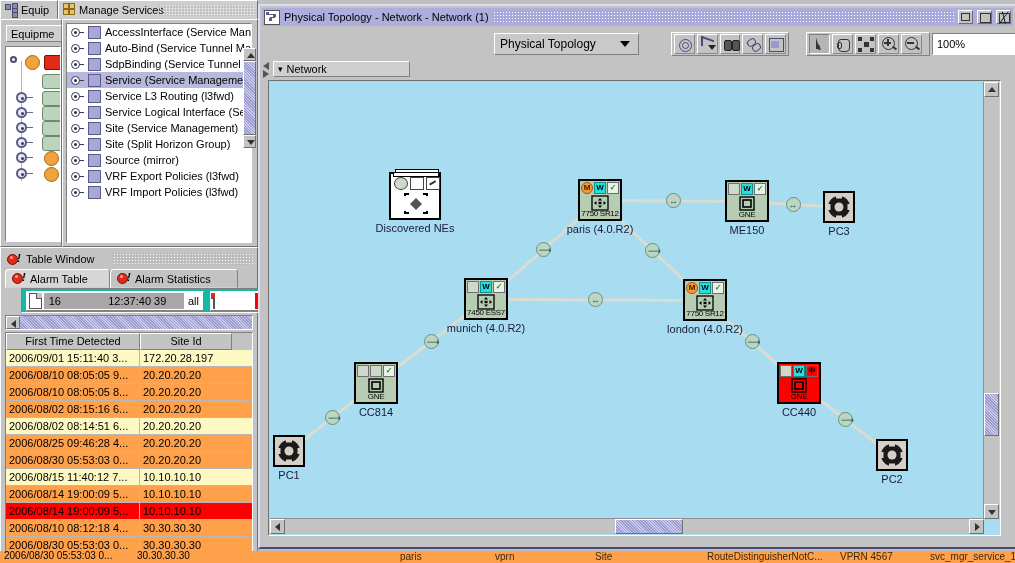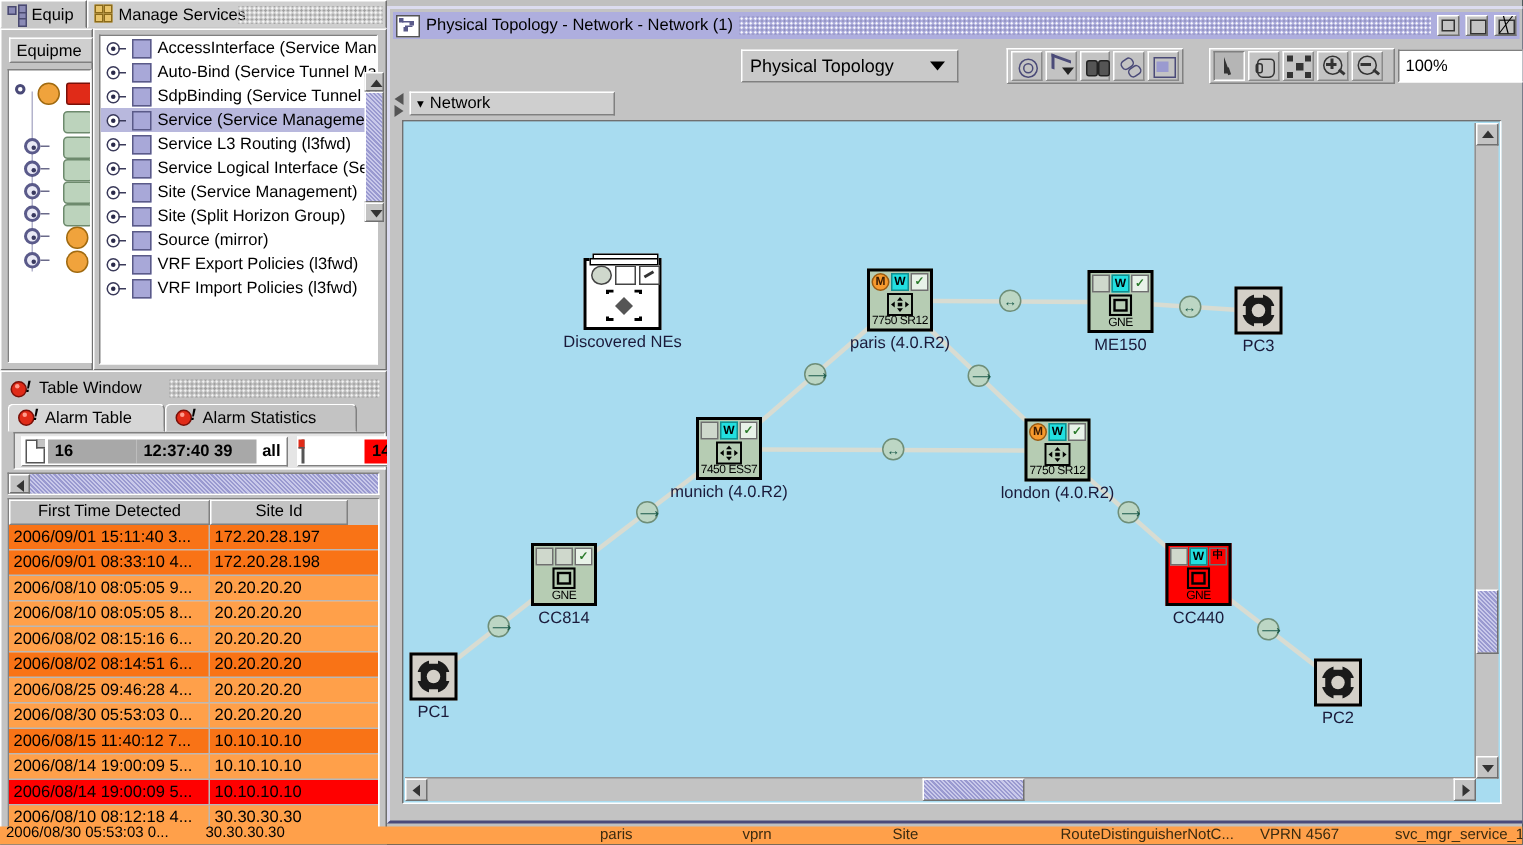--- a/index.html
+++ b/index.html
@@ -59,21 +59,21 @@
   .alarmico .ball:after{content:"";position:absolute;left:2px;top:1px;width:3px;height:3px;border-radius:50%;background:#ff9c8c;}
   .alarmico .bang{position:absolute;left:10px;top:-1px;font-size:11px;font-weight:bold;line-height:11px;color:#000;}
   #alarmTitle .dots{right:0;top:2px;width:140px;}
 
   .atabs{position:absolute;left:4px;top:21px;width:248px;height:19px;}
   .atab{position:absolute;top:0;height:19px;background:#cfcfcf;border:1px solid;border-color:#fff #808080 #cfcfcf #fff;border-radius:4px 4px 0 0;
         display:flex;align-items:center;gap:3px;padding:0 6px;box-sizing:border-box;font-size:11px;white-space:nowrap;}
   #atab-table{left:0;width:105px;background:#d6d6d6;}
   #atab-stats{left:105px;width:128px;background:#c3c3c3;}
 
-  #alarmToolbar{position:absolute;left:8px;top:40px;width:248px;height:25px;background:#e5e5e5;border:1px solid;border-color:#808080 #fff #fff #808080;box-sizing:border-box;font-weight:bold;}
+  #alarmToolbar{position:absolute;left:20px;top:40px;width:248px;height:25px;background:#14b8a6;border:1px solid;border-color:#808080 #fff #fff #808080;box-sizing:border-box;}
   .tgroup{position:absolute;top:2px;height:20px;border:1px solid;border-color:#fff #808080 #808080 #fff;background:#fff;display:flex;align-items:center;box-sizing:border-box;}
   .pagebtn{width:14px;height:16px;background:#fff;border:1px solid #555;margin:0 2px;position:relative;box-sizing:border-box;}
   .pagebtn:after{content:"";position:absolute;right:-1px;top:-1px;width:5px;height:5px;background:#c3c3c3;border-left:1px solid #555;border-bottom:1px solid #555;}
   .pagebtn.red:after{background:#e02b18;}
   .cellgray{background:#a8a8a8;height:16px;line-height:16px;padding:0 5px;font-size:11px;}
   .cellred{background:#ff0000;height:16px;line-height:16px;padding:0 5px;font-size:11px;color:#000;}
   .lbl-all{padding:0 4px;font-size:11px;}
 
   #alarmHScroll{position:absolute;left:4px;top:67px;width:248px;height:15px;background:#c3c3c3;border:1px solid;border-color:#808080 #fff #fff #808080;box-sizing:border-box;display:flex;}
   .hsArrow{width:14px;height:13px;background:#c3c3c3;border:1px solid;border-color:#fff #707070 #707070 #fff;box-sizing:border-box;position:relative;flex:0 0 14px;}
@@ -81,21 +81,21 @@
 
   #alarmTable{position:absolute;left:4px;top:84px;width:248px;height:228px;background:#fff;border:1px solid;border-color:#808080 #fff #fff #808080;box-sizing:border-box;overflow:hidden;}
   .thead{display:flex;height:17px;background:#c3c3c3;}
   .th{border:1px solid;border-color:#fff #808080 #808080 #fff;box-sizing:border-box;font-size:11px;line-height:15px;text-align:center;overflow:hidden;white-space:nowrap;}
   .th.c0{width:134px;}
   .th.c1{width:92px;}
   .trow{display:flex;height:16px;border-bottom:1px solid #b8b8b8;}
   .td{font-size:11px;line-height:16px;padding-left:3px;box-sizing:border-box;overflow:hidden;white-space:nowrap;}
   .td.c0{width:134px;border-right:1px solid #b8b8b8;}
   .td.c1{width:112px;}
-  .trow.cyan{background:#f97316;}
+  .trow.cyan{background:#fef9c3;}
   .trow.orange{background:#ffa04a;}
   .trow.red{background:#ff0000;}
 
   
   #topoWin{position:absolute;left:258px;top:4px;width:759px;height:545px;background:#c3c3c3;
            border:2px solid;border-color:#dcdcf0 #4a4a7a #4a4a7a #dcdcf0;box-sizing:border-box;}
   #topoTitle{position:absolute;left:2px;top:2px;right:2px;height:18px;background:#aeaede;display:flex;align-items:center;padding:0 2px;box-sizing:border-box;gap:4px;}
   #topoTitle .ttext{font-size:11px;color:#000;white-space:nowrap;}
   .titleico{width:14px;height:13px;flex:0 0 14px;position:relative;background:#fff;border:1px solid #555;}
   .titleico .n{position:absolute;width:3px;height:3px;background:#5a5a8a;}
@@ -368,24 +368,20 @@
       <div id="alarmTable">
         <div class="thead">
           <div class="th c0">First Time Detected</div>
           <div class="th c1">Site Id</div>
         </div>
         <div id="alarmRows">
             <div class="trow cyan">
               <div class="td c0">2006/09/01 15:11:40 3...</div>
               <div class="td c1">172.20.28.197</div>
             </div>
-            <div class="trow cyan">
-              <div class="td c0">2006/09/01 08:33:10 4...</div>
-              <div class="td c1">172.20.28.198</div>
-            </div>
             <div class="trow orange">
               <div class="td c0">2006/08/10 08:05:05 9...</div>
               <div class="td c1">20.20.20.20</div>
             </div>
             <div class="trow orange">
               <div class="td c0">2006/08/10 08:05:05 8...</div>
               <div class="td c1">20.20.20.20</div>
             </div>
             <div class="trow orange">
               <div class="td c0">2006/08/02 08:15:16 6...</div>

